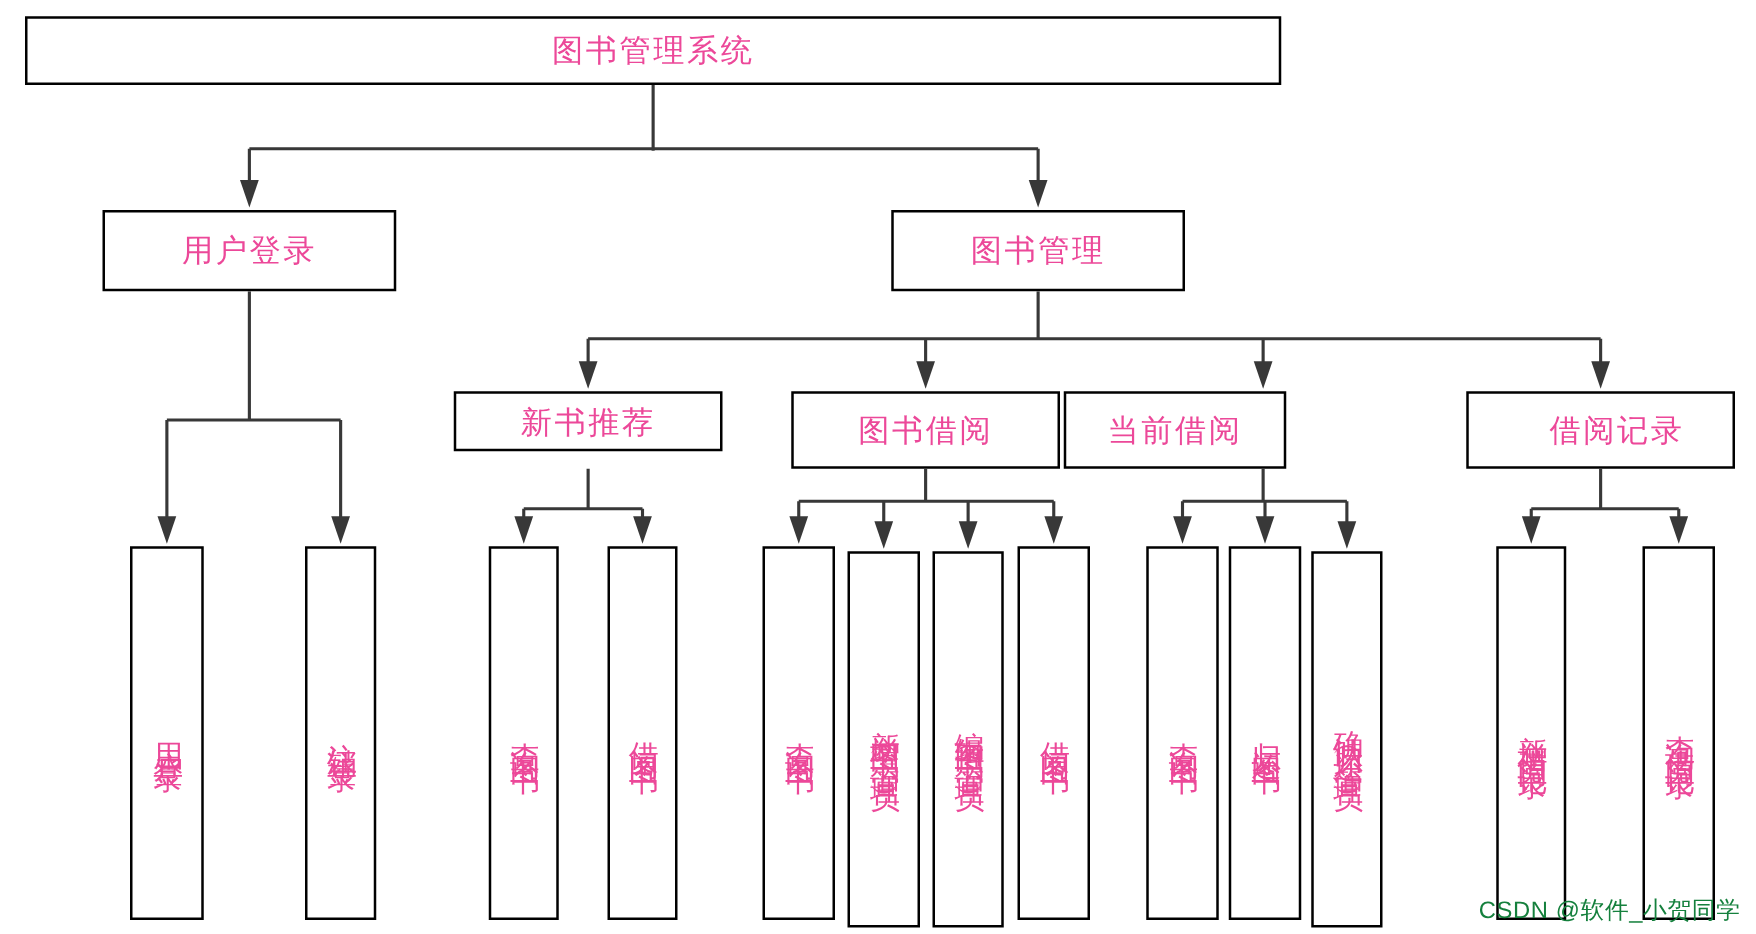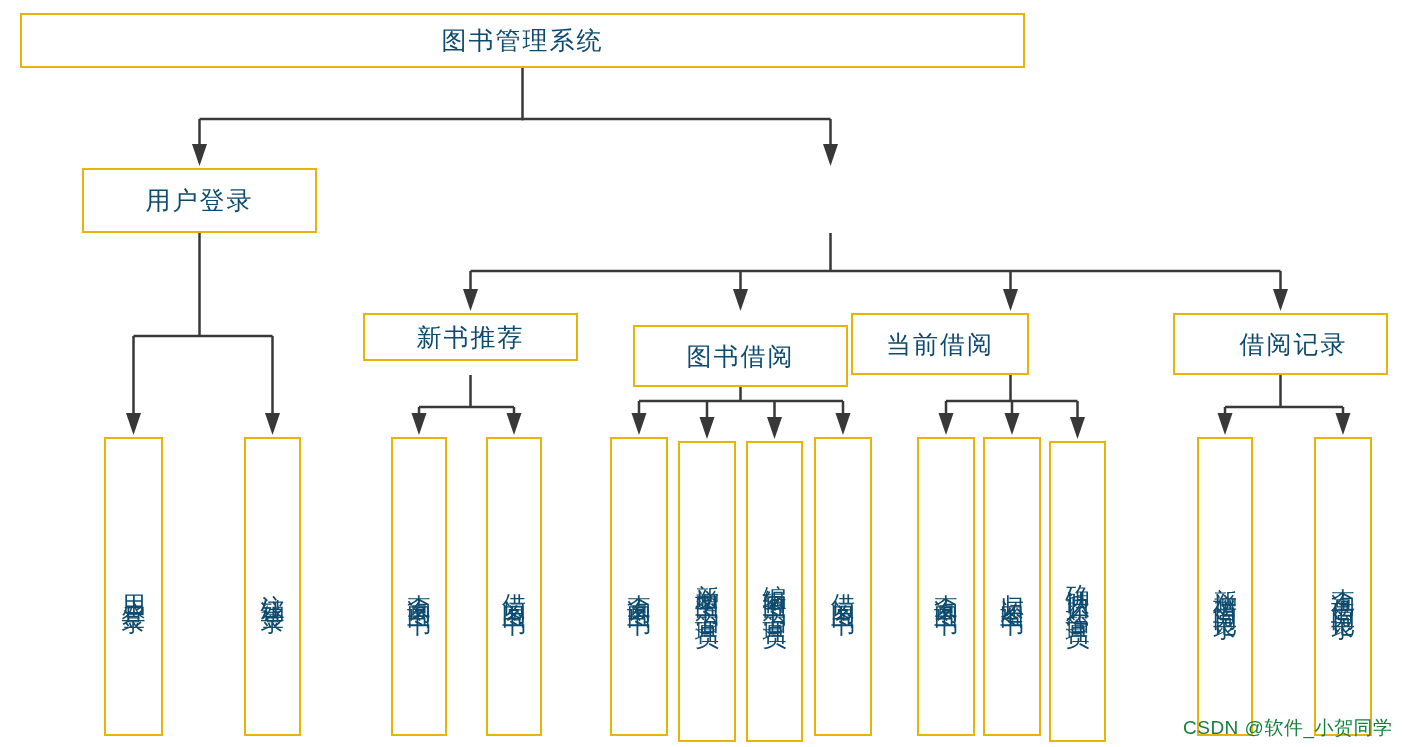--- a/index.html
+++ b/index.html
@@ -14,22 +14,22 @@
   #connectors {
     position: absolute;
     left: 0; top: 0;
     width: 1405px; height: 747px;
     z-index: 1;
   }
   .box {
     position: absolute;
     box-sizing: border-box;
     background: #ffffff;
-    border: 2px solid #eab308;
-    color: #0c4a6e;
+    border: 2px solid #000000;
+    color: #ec4899;
     display: flex;
     align-items: center;
     justify-content: center;
     z-index: 2;
   }
   .h-box {
     font-size: 25px;
     letter-spacing: 2px;
     white-space: nowrap;
   }
@@ -39,21 +39,21 @@
     font-size: 24px;
     letter-spacing: 6px;
     line-height: 1;
     white-space: nowrap;
   }
   
   .n-root           { left: 20px;   top: 13px;  width: 1005px; height: 55px; }
   .n-user-login     { left: 82px;   top: 168px; width: 235px;  height: 65px; }
   .n-book-mgmt      { left: 713px;  top: 168px; width: 235px;  height: 65px; }
   .n-new-book-rec   { left: 363px;  top: 313px; width: 215px;  height: 48px; }
-  .n-book-borrow    { left: 633px;  top: 313px; width: 215px;  height: 62px; margin-top: 12px; }
+  .n-book-borrow    { left: 633px;  top: 313px; width: 215px;  height: 62px; }
   .n-current-borrow { left: 851px;  top: 313px; width: 178px;  height: 62px; }
   .n-borrow-record  { left: 1173px; top: 313px; width: 215px;  height: 62px; padding-left: 26px; }
   .n-leaf-user-login     { left: 104px;  top: 437px; width: 59px; height: 299px; }
   .n-leaf-logout         { left: 244px;  top: 437px; width: 57px; height: 299px; }
   .n-leaf-query-book-1   { left: 391px;  top: 437px; width: 56px; height: 299px; }
   .n-leaf-borrow-book-1  { left: 486px;  top: 437px; width: 56px; height: 299px; }
   .n-leaf-query-book-2   { left: 610px;  top: 437px; width: 58px; height: 299px; }
   .n-leaf-add-book       { left: 678px;  top: 441px; width: 58px; height: 301px; }
   .n-leaf-edit-book      { left: 746px;  top: 441px; width: 57px; height: 301px; }
   .n-leaf-borrow-book-2  { left: 814px;  top: 437px; width: 58px; height: 299px; }
@@ -121,20 +121,21 @@
       <polygon points="1070,417 1085,417 1077.5,439"></polygon>
 
       <polygon points="1217.5,413 1232.5,413 1225,435"></polygon>
       <polygon points="1335.5,413 1350.5,413 1343,435"></polygon>
     </g>
   </svg>
 
   <div class="box h-box n-root">图书管理系统</div>
 
   <div class="box h-box n-user-login">用户登录</div>
+  <div class="box h-box n-book-mgmt">图书管理</div>
 
   <div class="box h-box n-new-book-rec">新书推荐</div>
   <div class="box h-box n-book-borrow">图书借阅</div>
   <div class="box h-box n-current-borrow">当前借阅</div>
   <div class="box h-box n-borrow-record">借阅记录</div>
 
   <div class="box v-box n-leaf-user-login">用户登录</div>
   <div class="box v-box n-leaf-logout">注销登录</div>
 
   <div class="box v-box n-leaf-query-book-1">查询图书</div>

